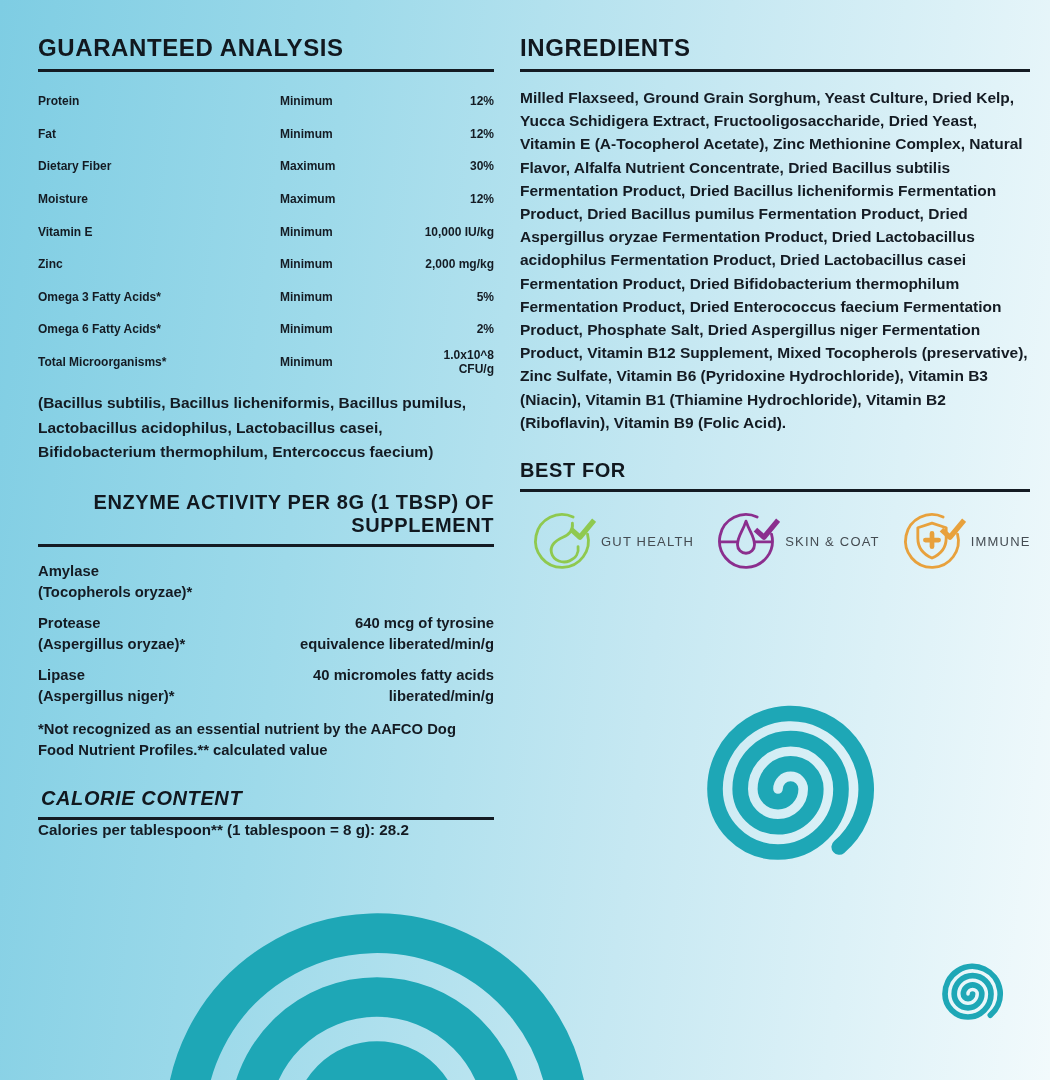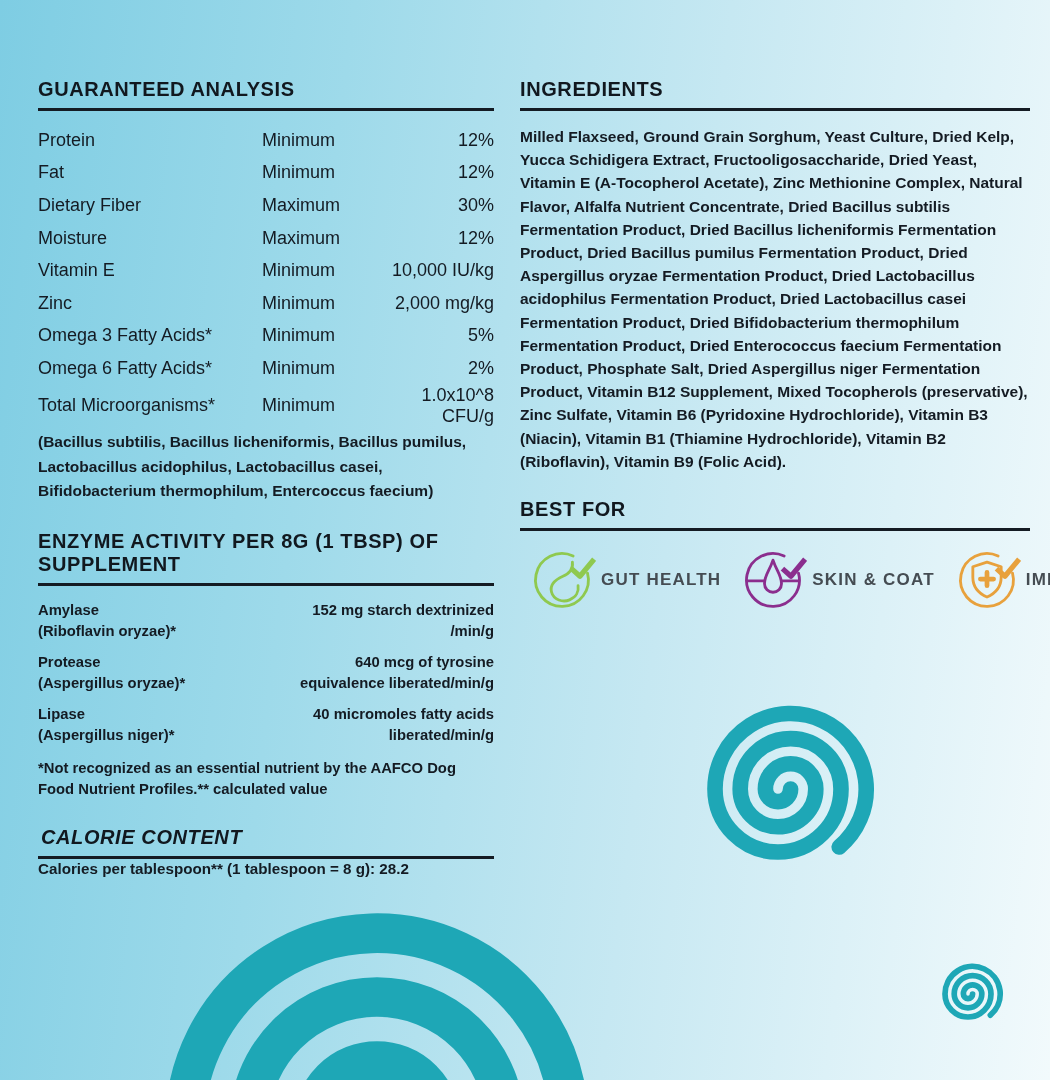--- a/index.html
+++ b/index.html
@@ -3,45 +3,45 @@
 <meta charset="utf-8">
 <style>
   html,body{margin:0;padding:0;}
   body{width:1050px;height:1080px;overflow:hidden;font-family:"Liberation Sans",sans-serif;}
   .canvas{position:relative;width:1050px;height:1080px;overflow:hidden;
     background:linear-gradient(97deg,#7ecde3 0%,#9edaea 30%,#c6e8f2 62%,#f2fafc 100%);
     color:#141b23;}
   .col{position:absolute;top:0;box-sizing:border-box;padding-top:34px;z-index:2;}
   .col-left{left:38px;width:456px;}
   .col-right{left:520px;width:510px;}
-  .sec-title{font-size:20px;font-weight:bold;letter-spacing:.6px;color:#11181f;margin-top:44px;}
+  .sec-title{font-size:24px;font-weight:bold;letter-spacing:.6px;color:#11181f;}
   .sec-title.small{font-size:20px;}
   .rule{height:3px;background:#141b23;margin-top:7px;}
   
   .ga-table{margin-top:13px;}
   .ga-row{display:grid;grid-template-columns:224px 118px 1fr;align-items:center;height:32.6px;
-    font-size:18px;font-weight:normal;}
+    font-size:12px;font-weight:bold;gap:18px;}
   .ga-value{text-align:right;}
   .note,.para{font-size:15.5px;font-weight:bold;line-height:24.2px;margin-top:13px;}
   .para{line-height:23.2px;margin-top:14px;}
   
   .enz-table{margin-top:14px;}
   .enz-row{display:grid;grid-template-columns:220px 1fr;margin-bottom:9px;
     font-size:14.8px;font-weight:bold;line-height:21.5px;}
   .enz-label{white-space:pre-line;}
   .enz-value{white-space:pre-line;text-align:right;}
   .footnote{font-size:14.8px;font-weight:bold;line-height:21.5px;margin-top:11px;}
-  .gap-lg{margin-top:27px;}
+  .gap-lg{margin-top:27px;text-align:right;}
   .gap-cal{margin-top:25px;}
   .cal-text{font-size:15.2px;font-weight:bold;margin-top:1px;}
   
   .bf-row{display:flex;align-items:center;margin-top:15px;padding-left:8px;}
   .bf-item{display:flex;align-items:center;margin-right:18px;flex:none;}
   .bf-icon{width:68px;height:68px;flex:none;}
-  .bf-label{margin-left:5px;font-size:17px;font-weight:bold;letter-spacing:1.2px;
+  .bf-label{margin-left:5px;font-size:13px;font-weight:normal;letter-spacing:1.2px;
     color:#454c52;white-space:nowrap;}
   
   .spiral{position:absolute;z-index:1;}
   .spiral svg{display:block;width:100%;height:100%;}
   .spiral-right{left:652px;top:663px;width:252px;height:252px;}
   .spiral-small{left:922px;top:948px;width:92px;height:92px;}
   .spiral-bottom{left:25px;top:805px;width:640px;height:640px;}
 </style>
 </head>
 <body>
@@ -118,23 +118,21 @@
     </div>
 
     <div class="note">(Bacillus subtilis, Bacillus licheniformis, Bacillus pumilus, Lactobacillus acidophilus, Lactobacillus casei, Bifidobacterium thermophilum, Entercoccus faecium)</div>
 
     <div class="sec-title small gap-lg">ENZYME ACTIVITY PER 8G (1 TBSP) OF SUPPLEMENT</div>
     <div class="rule"></div>
 
     <div class="enz-table">
       <div class="enz-row">
         <span class="enz-label">Amylase
-(Riboflavin oryzae)*</span>
-        <span class="enz-value">152 mg starch dextrinized
-/min/g</span>
+(Tocopherols oryzae)*</span>
       </div>
       <div class="enz-row">
         <span class="enz-label">Protease
 (Aspergillus oryzae)*</span>
         <span class="enz-value">640 mcg of tyrosine
 equivalence liberated/min/g</span>
       </div>
       <div class="enz-row">
         <span class="enz-label">Lipase
 (Aspergillus niger)*</span>

